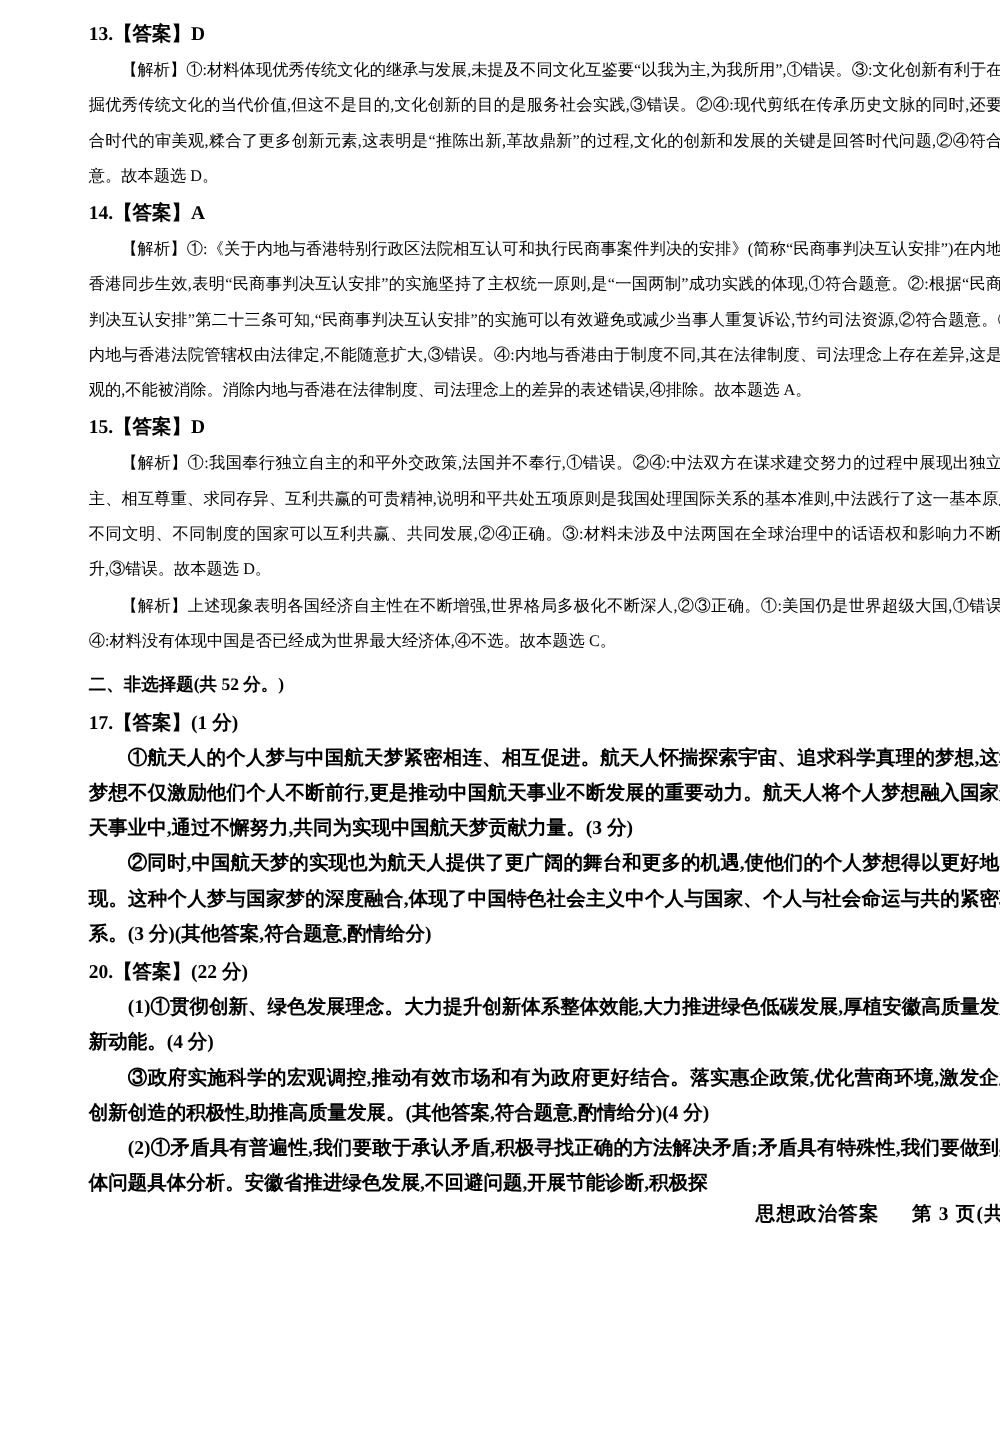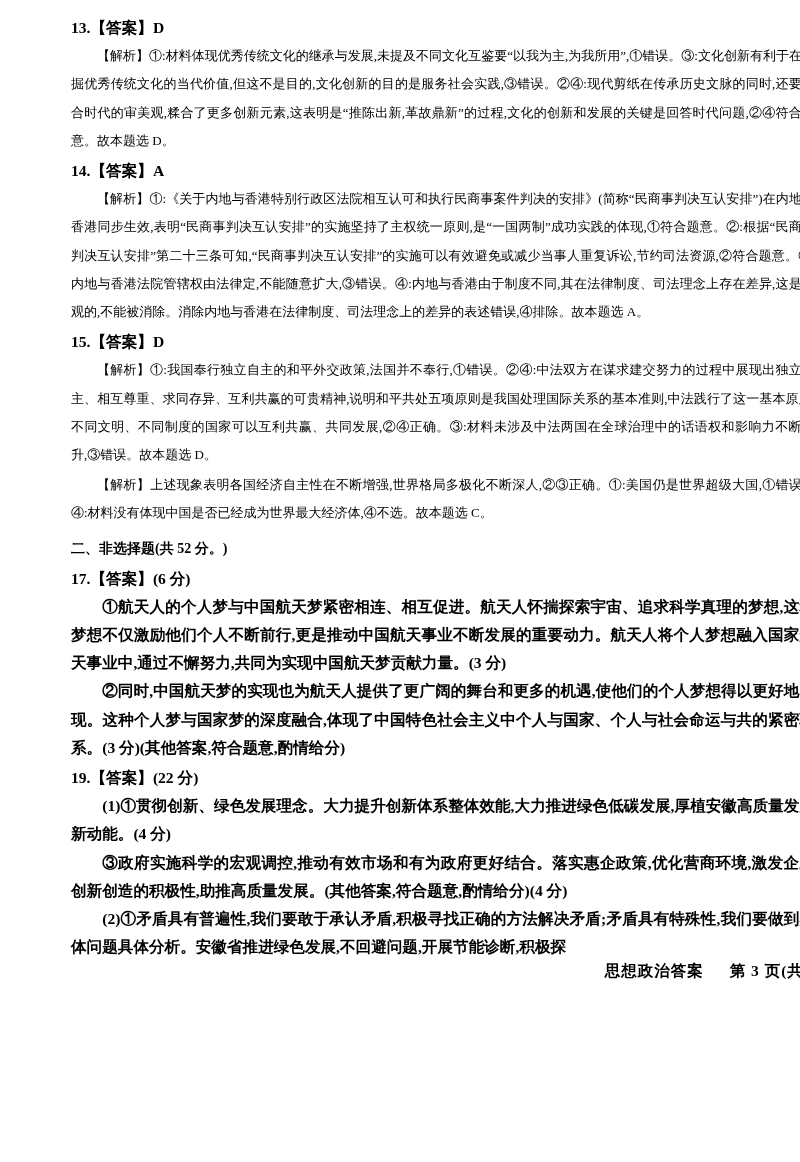--- a/index.html
+++ b/index.html
@@ -108,29 +108,29 @@
   <div class="item">
     <div class="line-block indent">
       <span>【解析】</span><span>上述现象表明各国经济自主性在不断增强,世界格局多极化不断深人,②③正确。①:美国仍是世界超级大国,①错误。④:材料没有体现中国是否已经成为世界最大经济体,④不选。故本题选 C。</span>
     </div>
   </div>
 
   <div class="section-title">二、非选择题(共 52 分。)</div>
 
   <div class="item">
     <div class="line-block ans-head">
-      <span>17.</span><span>【答案】</span><span>(6 分)</span>
+      <span>17.</span><span>【答案】</span><span>(1 分)</span>
     </div>
     <div class="body-text para">①航天人的个人梦与中国航天梦紧密相连、相互促进。航天人怀揣探索宇宙、追求科学真理的梦想,这种梦想不仅激励他们个人不断前行,更是推动中国航天事业不断发展的重要动力。航天人将个人梦想融入国家航天事业中,通过不懈努力,共同为实现中国航天梦贡献力量。(3 分)</div>
     <div class="body-text para">②同时,中国航天梦的实现也为航天人提供了更广阔的舞台和更多的机遇,使他们的个人梦想得以更好地实现。这种个人梦与国家梦的深度融合,体现了中国特色社会主义中个人与国家、个人与社会命运与共的紧密联系。(3 分)(其他答案,符合题意,酌情给分)</div>
   </div>
 
   <div class="item">
     <div class="line-block ans-head">
-      <span>19.</span><span>【答案】</span><span>(22 分)</span>
+      <span>20.</span><span>【答案】</span><span>(22 分)</span>
     </div>
     <div class="body-text para">(1)①贯彻创新、绿色发展理念。大力提升创新体系整体效能,大力推进绿色低碳发展,厚植安徽高质量发展新动能。(4 分)</div>
     <div class="body-text para">③政府实施科学的宏观调控,推动有效市场和有为政府更好结合。落实惠企政策,优化营商环境,激发企业创新创造的积极性,助推高质量发展。(其他答案,符合题意,酌情给分)(4 分)</div>
     <div class="body-text para">(2)①矛盾具有普遍性,我们要敢于承认矛盾,积极寻找正确的方法解决矛盾;矛盾具有特殊性,我们要做到具体问题具体分析。安徽省推进绿色发展,不回避问题,开展节能诊断,积极探</div>
   </div>
 
   <div class="footer">
     <span>思想政治答案</span><span class="gap"></span><span>第 3 页(共 4 页)</span>
   </div>
 

